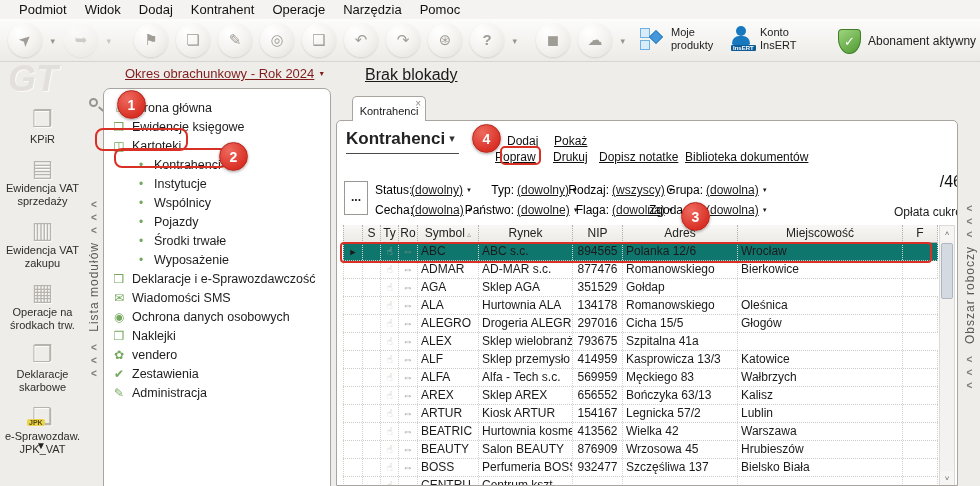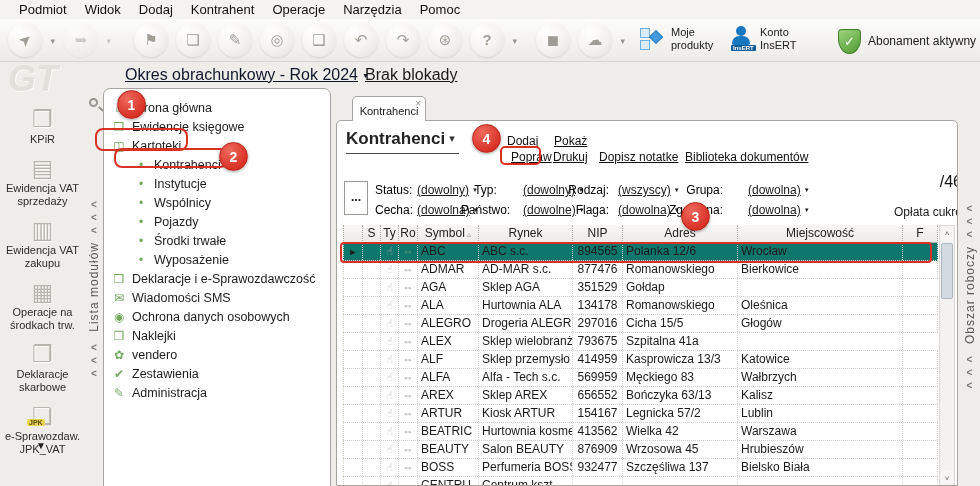--- a/index.html
+++ b/index.html
@@ -80,21 +80,21 @@
   #module-strip{left:85px;width:18px;}
   #workspace-strip{left:959px;width:21px;}
   .vchev::before{content:"<";font-size:10px;color:#7a7875;font-weight:bold;}
   .vchev{line-height:13px;height:13px;}
   .vlabel{writing-mode:vertical-rl;transform:rotate(180deg);font-size:12px;color:#5a5856;margin:7px 0;letter-spacing:1px;}
   .vpad{height:134px;flex:0 0 auto;}
   
   #search-lens{position:absolute;left:89px;top:36px;width:9px;height:9px;border:2px solid #979590;border-radius:50%;}
   #search-lens::after{content:"";position:absolute;left:7px;top:8px;width:6px;height:2px;background:#979590;transform:rotate(40deg);}
   
-  #period-link{position:absolute;left:125px;top:4px;font-size:16px;color:#0f172a;text-decoration:underline;cursor:pointer;}
+  #period-link{position:absolute;left:125px;top:4px;font-size:13px;color:#7f1d1d;text-decoration:underline;cursor:pointer;}
   #period-link::after{content:"▼";font-size:7px;margin-left:4px;vertical-align:2px;text-decoration:none;display:inline-block;}
   #lock-link{position:absolute;left:365px;top:4px;font-size:16px;color:#1a1a1a;text-decoration:underline;cursor:pointer;}
   
   #tree-panel{position:absolute;left:103px;top:26px;width:228px;height:400px;background:#fff;
     border:1px solid #a8a5a1;border-radius:7px 7px 0 0;padding-top:9px;}
   .titem{display:flex;align-items:center;height:19px;padding-left:8px;gap:6px;cursor:pointer;font-size:12.5px;color:#1c1c1c;}
   .titem .ico{width:14px;text-align:center;flex:0 0 auto;}
   .titem .ico::before{font-size:12px;color:#74a85e;}
   .titem.lvl2{padding-left:30px;}
   [data-name="home-icon"]::before{content:"⌂";font-size:13px;}
@@ -115,33 +115,33 @@
   #tab-close{position:absolute;right:4px;top:1px;font-size:10px;color:#8f8d89;cursor:pointer;}
   #tab-close::before{content:"×";}
   
   #main-panel{position:absolute;left:336px;top:58px;width:622px;height:366px;background:#fff;
     border:1px solid #a8a5a1;border-radius:5px 5px 0 0;overflow:hidden;z-index:2;}
   #ptitle{position:absolute;left:9px;top:8px;font-size:17px;font-weight:bold;color:#222;
     border-bottom:1px solid #4a4a4a;padding:0 4px 4px 0;cursor:pointer;}
   #ptitle::after{content:"▾";font-size:11px;margin-left:4px;vertical-align:2px;color:#333;}
   .alink{position:absolute;font-size:12px;color:#111;text-decoration:underline;cursor:pointer;white-space:nowrap;}
   #act-add{left:170px;top:13px;}   #act-show{left:217px;top:13px;}
-  #act-edit{left:174px;top:29px;}  #act-print{left:216px;top:29px;}
+  #act-edit{left:158px;top:29px;}  #act-print{left:216px;top:29px;}
   #act-note{left:262px;top:29px;}  #act-library{left:348px;top:29px;}
   #more-filters{position:absolute;left:7px;top:60px;width:24px;height:34px;border:1px solid #9a9894;
     background:#fff;font-weight:bold;font-size:12px;text-align:center;line-height:30px;cursor:pointer;}
   .frow{position:absolute;left:0;width:600px;height:16px;}
   #frow1{top:62px;} #frow2{top:82px;}
   .fpair{position:absolute;display:flex;font-size:12px;}
   .fpair:nth-child(1){left:38px;} .fpair:nth-child(2){left:120px;}
-  .fpair:nth-child(3){left:215px;} .fpair:nth-child(4){left:324px;gap:16px;}
+  .fpair:nth-child(3){left:215px;} .fpair:nth-child(4){left:304px;}
   .fl{text-align:right;color:#000;}
-  .fpair:nth-child(1) .fl{width:33px;} .fpair:nth-child(2) .fl{width:57px;text-align:center;}
+  .fpair:nth-child(1) .fl{width:33px;} .fpair:nth-child(2) .fl{width:57px;}
   .fpair:nth-child(3) .fl{width:57px;} .fpair:nth-child(4) .fl{width:62px;}
-  .fv{margin-left:9px;text-decoration:underline;cursor:pointer;white-space:nowrap;}
+  .fv{margin-left:3px;text-decoration:underline;cursor:pointer;white-space:nowrap;}
   .fv::after{content:"▼";font-size:6px;margin-left:3px;vertical-align:2px;display:inline-block;}
   #count{position:absolute;left:580px;top:52px;width:45px;text-align:right;font-size:16px;color:#111;}
   #sugar{position:absolute;left:557px;top:84px;font-size:12px;white-space:nowrap;}
   
   #table{position:absolute;left:6px;top:104px;width:595px;}
   .thead,.trow{display:grid;grid-template-columns:20px 18px 18px 19px 61px 94px 50px 115px 165px 35px;height:18px;}
   .hcell{font-size:12px;color:#222;text-align:center;line-height:17px;
     background:linear-gradient(#f8f7f5,#edebe7);border-right:1px dotted #b1afab;border-bottom:1px solid #b1afab;
     cursor:pointer;overflow:hidden;}
   .hcell:first-child{border-left:1px dotted #b1afab;}

